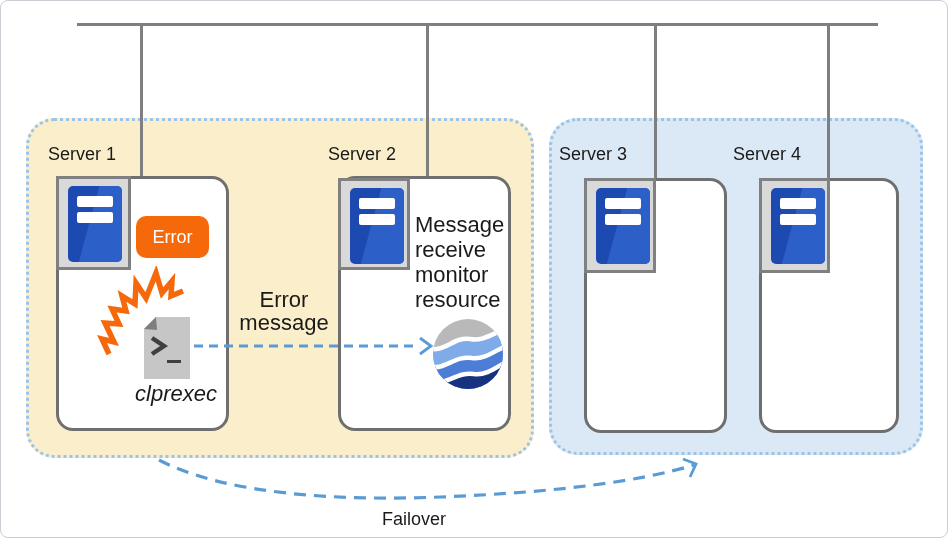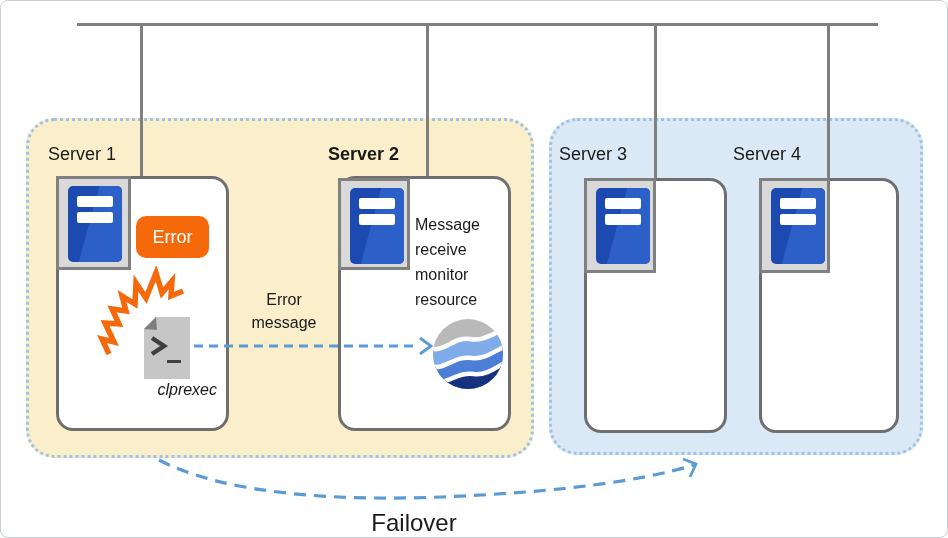--- a/index.html
+++ b/index.html
@@ -44,42 +44,42 @@
   .tower .bar1 { top:10px; }
   .tower .bar2 { top:26px; }
 
   
   .error-badge {
     position:absolute; left:135px; top:215px; width:73px; height:42px;
     background:#f6690b; border-radius:10px; color:#ffffff; font-size:18px;
     display:flex; align-items:center; justify-content:center; z-index:5;
   }
 
-  .small-label { position:absolute; font-size:16px; z-index:5; }
+  .small-label { position:absolute; font-size:22px; z-index:5; }
 
   svg.overlay { position:absolute; left:0; top:0; width:948px; height:538px; z-index:6; pointer-events:none; }
   svg.icon-svg { position:absolute; z-index:5; }
 </style>
 </head>
 <body>
 
 <div class="canvas">
 
   <div class="busline" style="left:76px; top:22px; width:801px; height:3px;"></div>
   <div class="busline" style="left:139px; top:22px; width:3px; height:155px;"></div>
   <div class="busline" style="left:425px; top:22px; width:3px; height:155px;"></div>
   <div class="busline" style="left:653px; top:22px; width:3px; height:157px;"></div>
   <div class="busline" style="left:826px; top:22px; width:3px; height:157px;"></div>
 
   <div class="group group-active"></div>
   <div class="group group-disaster"></div>
 
 
   <div class="server-label" style="left:47px;  top:143px;">Server 1</div>
-  <div class="server-label" style="left:327px; top:143px;font-weight:bold;">Server 2</div>
+  <div class="server-label" style="left:327px; top:143px;">Server 2</div>
   <div class="server-label" style="left:558px; top:143px;">Server 3</div>
   <div class="server-label" style="left:732px; top:143px;">Server 4</div>
 
   <div class="server-box" style="left:55px;  top:175px; width:173px; height:255px;"></div>
   <div class="server-box" style="left:337px; top:175px; width:173px; height:255px;"></div>
   <div class="server-box" style="left:583px; top:177px; width:143px; height:255px;"></div>
   <div class="server-box" style="left:758px; top:177px; width:140px; height:255px;"></div>
 
   <div class="icon-panel" style="left:55px; top:175px; width:75px; height:94px;">
     <div class="tower">
@@ -141,21 +141,21 @@
       <path d="M-5,30 C12,36 22,18 38,21 C52,24 64,13 77,10" fill="none" stroke="#ffffff" stroke-width="4.5"></path>
       <path d="M-5,48 C12,54 22,37 40,40 C54,42 66,30 77,27" fill="none" stroke="#ffffff" stroke-width="4.5"></path>
       <path d="M-5,64 C14,69 25,53 42,56 C56,58 68,46 77,43" fill="none" stroke="#ffffff" stroke-width="4.5"></path>
     </g>
   </svg>
 
   <div class="small-label" style="left:233px; top:287px; width:100px; text-align:center; line-height:23px;">
     <div>Error</div>
     <div>message</div>
   </div>
-  <div class="small-label" style="left:353px; top:508px; width:120px; text-align:center; font-size:24px;">Failover</div>
+  <div class="small-label" style="left:353px; top:508px; width:120px; text-align:center; font-size:18px;">Failover</div>
 
   <svg class="overlay" viewBox="0 0 948 538">
     <g>
       <line x1="193" y1="345" x2="418" y2="345" stroke="#5b9bd5" stroke-width="2.8" stroke-dasharray="9 6"></line>
       <polyline points="419,337 430,345 419,353" fill="none" stroke="#5b9bd5" stroke-width="2.8"></polyline>
     </g>
     <g>
       <path d="M158,459 C225,494 340,500 440,496 C560,491 640,480 693,464" fill="none" stroke="#5b9bd5" stroke-width="3.2" stroke-dasharray="12 8"></path>
       <polyline points="682,458 695,463 689,476" fill="none" stroke="#5b9bd5" stroke-width="2.8"></polyline>
     </g>

